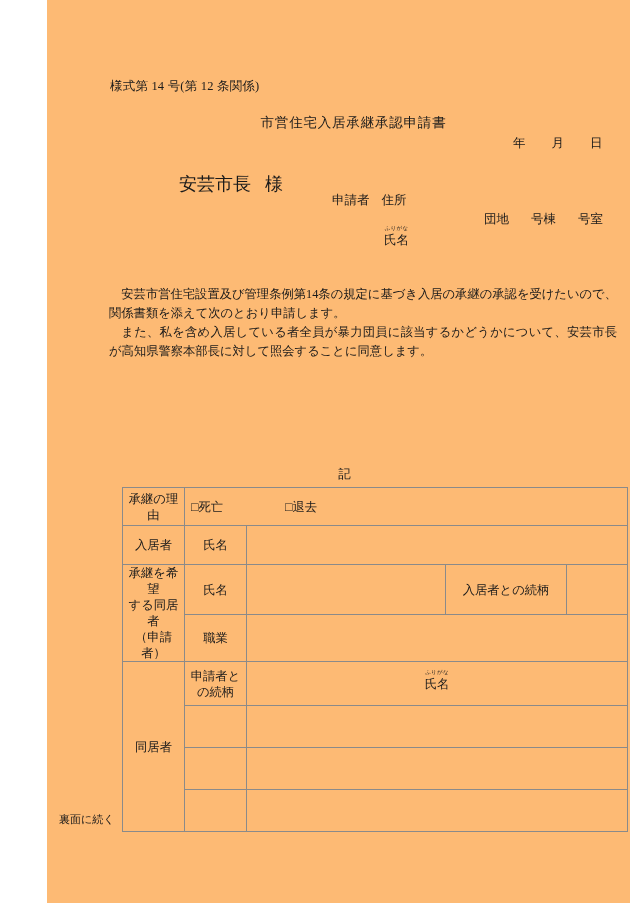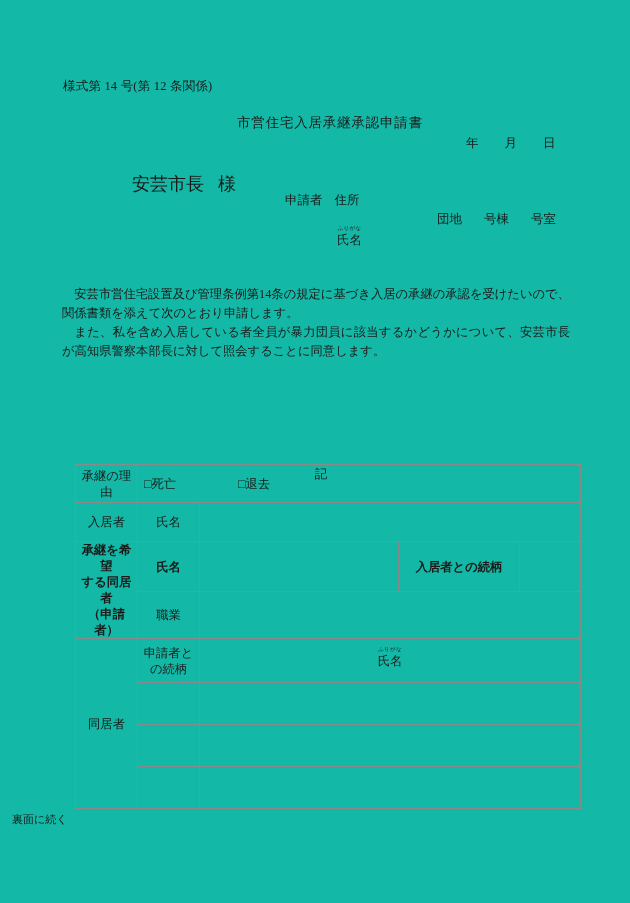--- a/index.html
+++ b/index.html
@@ -13,21 +13,22 @@
     height: 903px;
     position: relative;
     font-family: "Liberation Serif", "DejaVu Serif", serif;
     color: #1a1a1a;
     overflow: hidden;
   }
 
   .page {
     position: absolute;
     inset: 0;
-    background: #14b8a6;
+    background: #fdba74;
+    margin-left: 47px;
   }
 
   
   .form-no {
     position: absolute;
     left: 63px;
     top: 78px;
     font-size: 12.5px;
     letter-spacing: 0.2px;
     white-space: nowrap;
@@ -130,42 +131,42 @@
     top: 466px;
     text-align: center;
     font-size: 12.5px;
     padding-left: 12px;
   }
 
   
   .form-table {
     position: absolute;
     left: 75px;
-    top: 464px;
+    top: 487px;
     width: 505px;
     border-collapse: collapse;
     table-layout: fixed;
     font-size: 12.3px;
   }
   .form-table td {
     border: 1px solid #8a8a8a;
     padding: 0;
     text-align: center;
     vertical-align: middle;
     line-height: 16px;
   }
   .col-a { width: 62px; }
   .col-b { width: 62px; }
   .col-c { width: 199px; }
   .col-d { width: 121px; }
   .col-e { width: 61px; }
 
   .r-reason   { height: 38px; }
   .r-resident { height: 39px; }
-  .r-name     { height: 42px; font-weight: bold; }
+  .r-name     { height: 42px; }
   .r-job      { height: 39px; }
   .r-cohead   { height: 44px; }
   .r-coempty  { height: 42px; }
 
   .cell-multiline { line-height: 15.5px; }
 
   .checks {
     display: flex;
     gap: 62px;
     padding-left: 6px;

